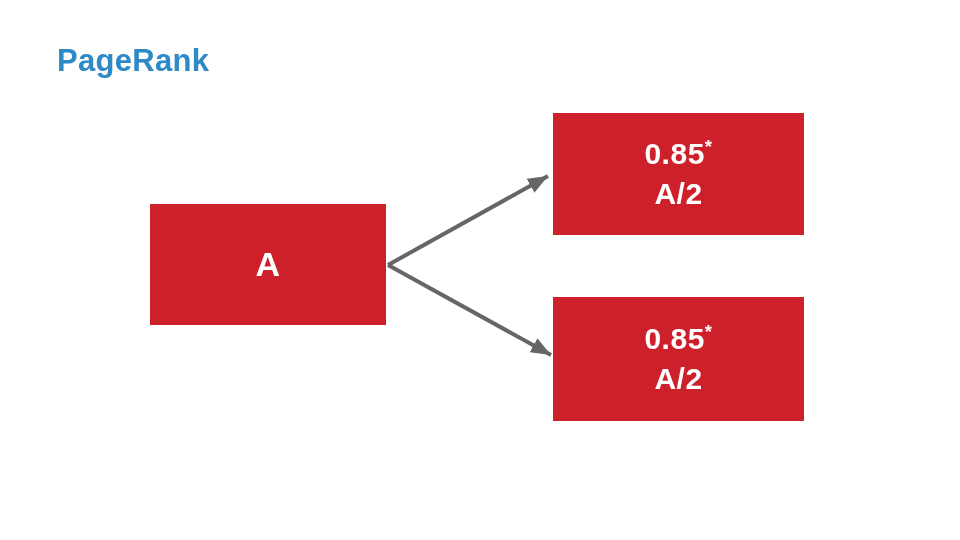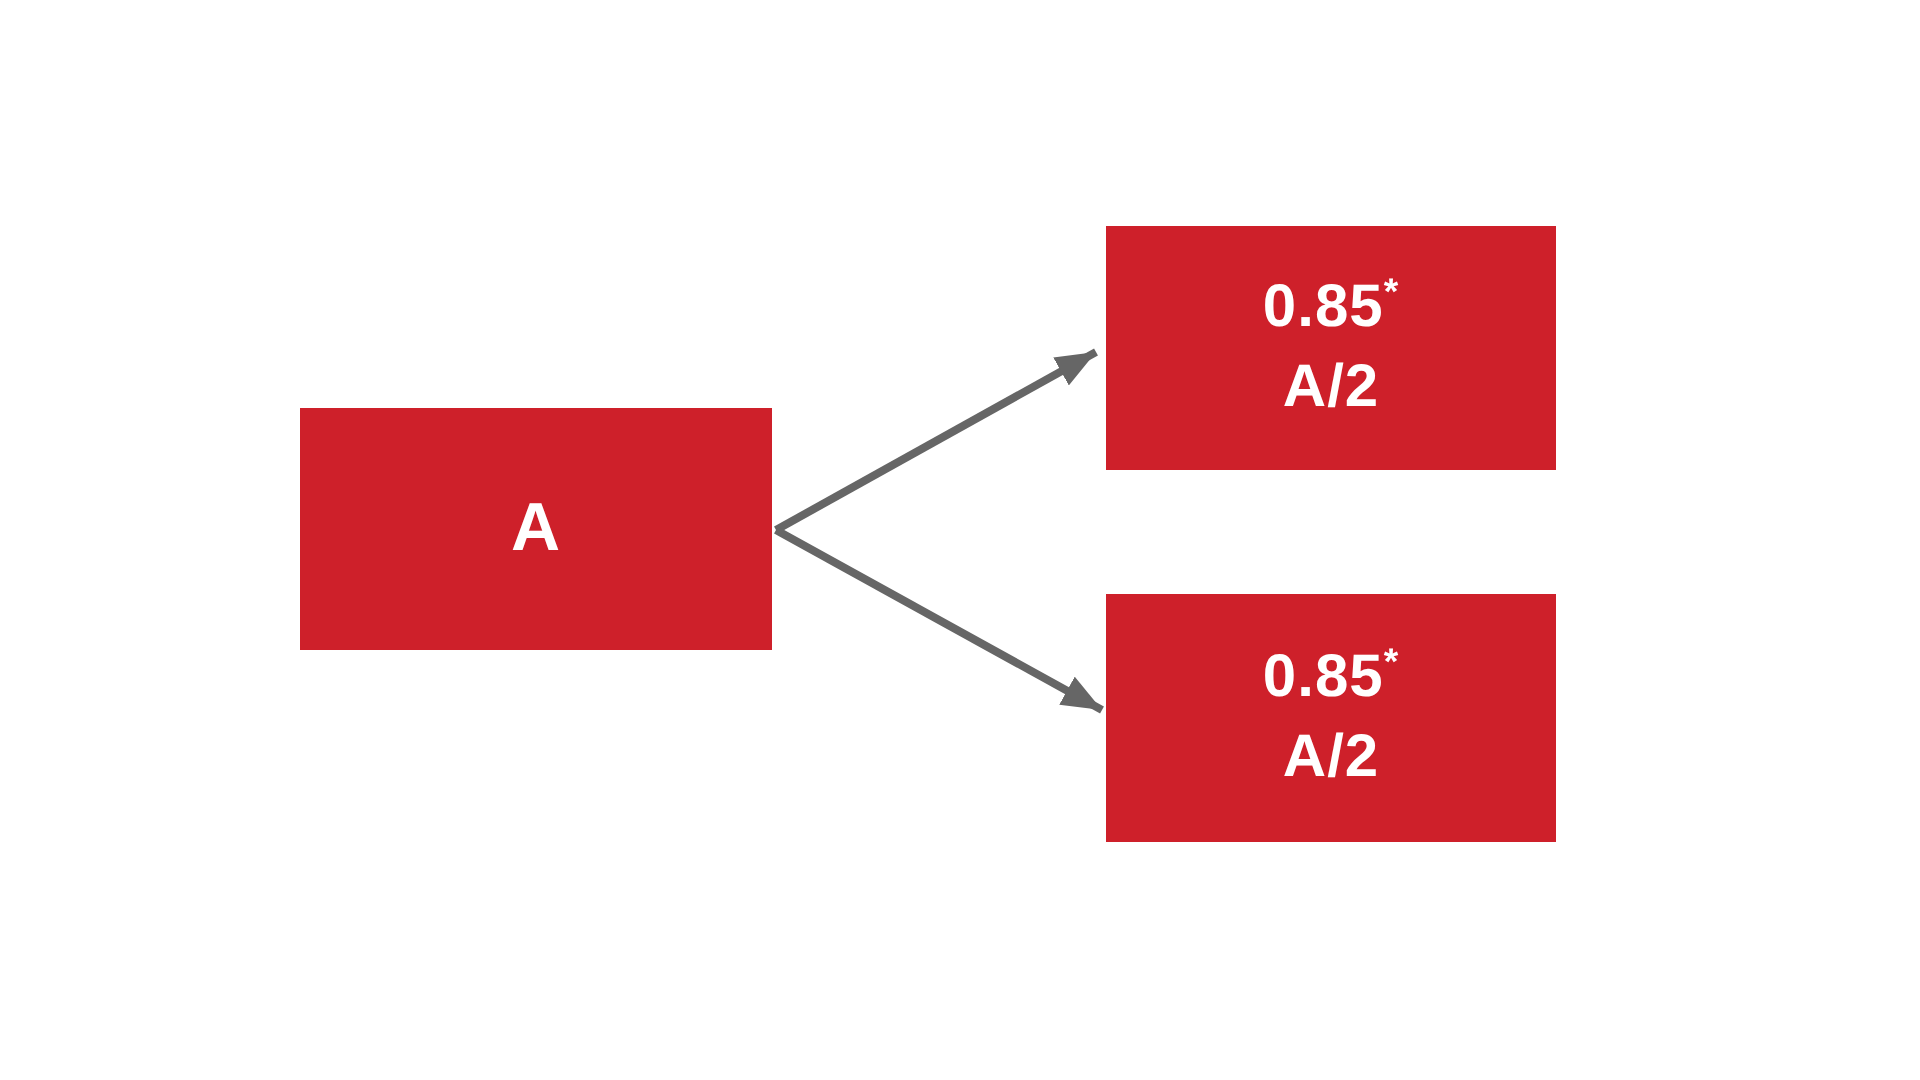--- a/index.html
+++ b/index.html
@@ -53,21 +53,21 @@
   }
   .node-a {
     left: 150px;
     top: 204px;
     width: 236px;
     height: 121px;
     font-size: 34px;
     letter-spacing: 0.5px;
   }
   .node-target {
-    width: 225px;
+    width: 251px;
     font-size: 30px;
     letter-spacing: 0.5px;
     line-height: 40px;
   }
   .node-target-top {
     left: 553px;
     top: 113px;
     height: 122px;
   }
   .node-target-bottom {
@@ -79,20 +79,21 @@
     font-size: 0.62em;
     line-height: 0;
     vertical-align: super;
   }
 </style>
 </head>
 <body>
 
 <div class="slide">
 
+  <h1 class="title">PageRank</h1>
 
   <svg class="edges" width="960" height="540" viewBox="0 0 960 540">
     <defs>
       <marker id="arrow" markerUnits="userSpaceOnUse" markerWidth="22" markerHeight="18" refX="20" refY="8" orient="auto">
         <path class="arrowhead" d="M0,0 L20,8 L0,16 Z"></path>
       </marker>
     </defs>
     <line x1="388" y1="265" x2="548" y2="176" marker-end="url(#arrow)"></line>
     <line x1="388" y1="265" x2="551" y2="355" marker-end="url(#arrow)"></line>
   </svg>

